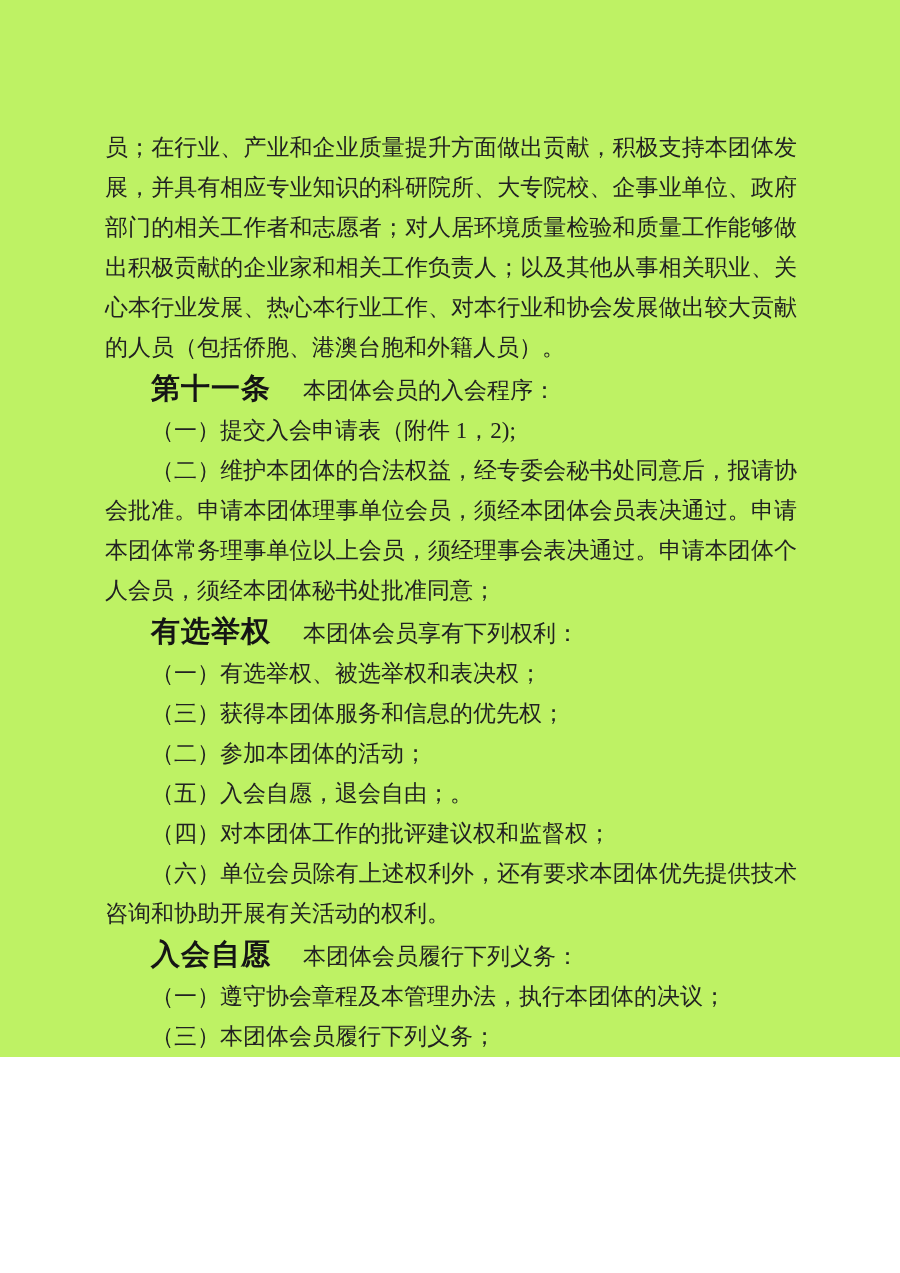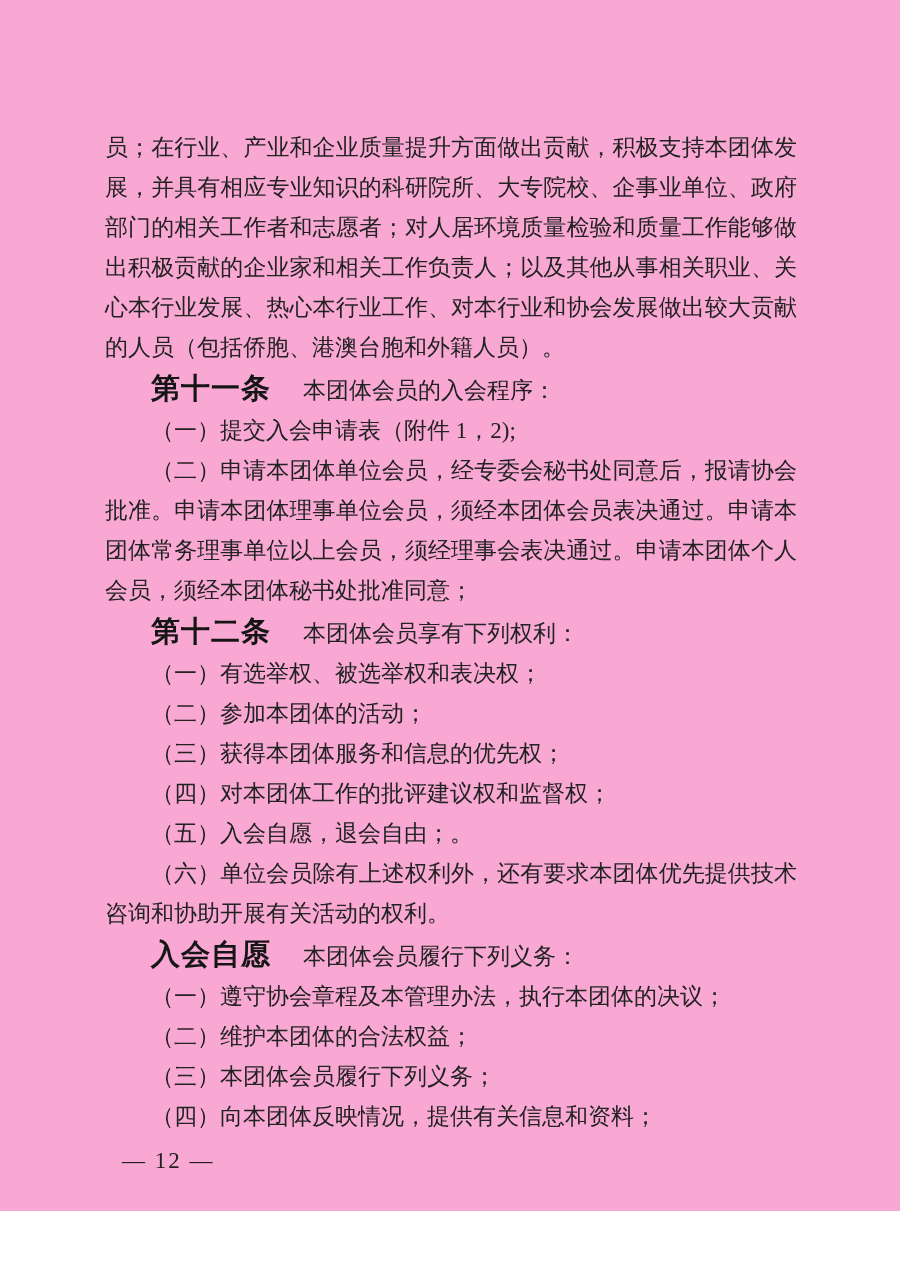--- a/index.html
+++ b/index.html
@@ -1,22 +1,22 @@
 <!DOCTYPE html>
 <html><head>
 <meta charset="utf-8">
 <style>
   * { margin: 0; padding: 0; box-sizing: border-box; }
   html, body { background: #ffffff; }
 
   .page {
     position: relative;
     width: 900px;
-    height: 1211px;
-    background: #f9a8d4;
+    height: 1057px;
+    background: #bef264;
     overflow: hidden;
     font-family: "Liberation Serif", "DejaVu Serif", serif;
     color: #222222;
     padding-left: 30px;
   }
 
   .doc-body {
     position: absolute;
     left: 105px;
     top: 128px;
@@ -55,28 +55,27 @@
   }
 </style>
 </head>
 <body>
 
 <div class="page">
   <div class="doc-body">
       <p class="para continued"><span>员；在行业、产业和企业质量提升方面做出贡献，积极支持本团体发展，并具有相应专业知识的科研院所、大专院校、企事业单位、政府部门的相关工作者和志愿者；对人居环境质量检验和质量工作能够做出积极贡献的企业家和相关工作负责人；以及其他从事相关职业、关心本行业发展、热心本行业工作、对本行业和协会发展做出较大贡献的人员（包括侨胞、港澳台胞和外籍人员）。</span></p>
       <p class="para article"><b>第十一条</b><span>本团体会员的入会程序：</span></p>
       <p class="para item"><span>（一）提交入会申请表（附件 1，2);</span></p>
-      <p class="para item"><span>（二）申请本团体单位会员，经专委会秘书处同意后，报请协会批准。申请本团体理事单位会员，须经本团体会员表决通过。申请本团体常务理事单位以上会员，须经理事会表决通过。申请本团体个人会员，须经本团体秘书处批准同意；</span></p>
-      <p class="para article"><b>第十二条</b><span>本团体会员享有下列权利：</span></p>
+      <p class="para item"><span>（二）维护本团体的合法权益，经专委会秘书处同意后，报请协会批准。申请本团体理事单位会员，须经本团体会员表决通过。申请本团体常务理事单位以上会员，须经理事会表决通过。申请本团体个人会员，须经本团体秘书处批准同意；</span></p>
+      <p class="para article"><b>有选举权</b><span>本团体会员享有下列权利：</span></p>
       <p class="para item"><span>（一）有选举权、被选举权和表决权；</span></p>
+      <p class="para item"><span>（三）获得本团体服务和信息的优先权；</span></p>
       <p class="para item"><span>（二）参加本团体的活动；</span></p>
-      <p class="para item"><span>（三）获得本团体服务和信息的优先权；</span></p>
+      <p class="para item"><span>（五）入会自愿，退会自由；。</span></p>
       <p class="para item"><span>（四）对本团体工作的批评建议权和监督权；</span></p>
-      <p class="para item"><span>（五）入会自愿，退会自由；。</span></p>
       <p class="para item"><span>（六）单位会员除有上述权利外，还有要求本团体优先提供技术咨询和协助开展有关活动的权利。</span></p>
       <p class="para article"><b>入会自愿</b><span>本团体会员履行下列义务：</span></p>
       <p class="para item"><span>（一）遵守协会章程及本管理办法，执行本团体的决议；</span></p>
-      <p class="para item"><span>（二）维护本团体的合法权益；</span></p>
       <p class="para item"><span>（三）本团体会员履行下列义务；</span></p>
       <p class="para item"><span>（四）向本团体反映情况，提供有关信息和资料；</span></p>
     </div>
   <div class="footer">— 12 —</div>
 </div>
 
 </body></html>

